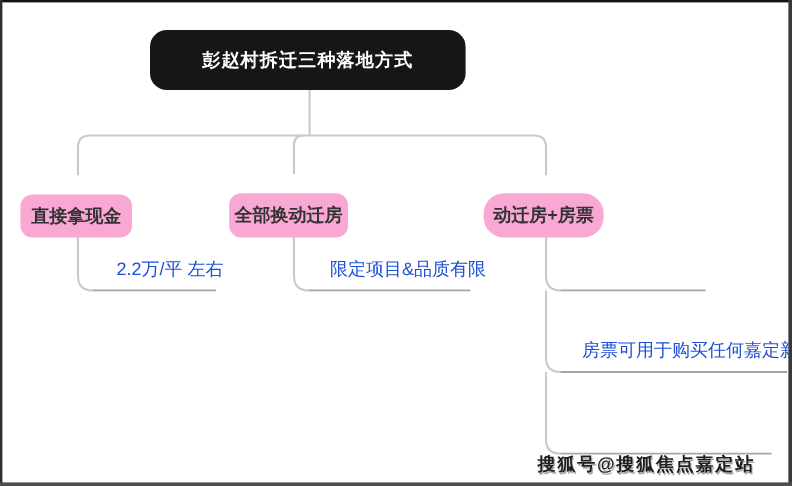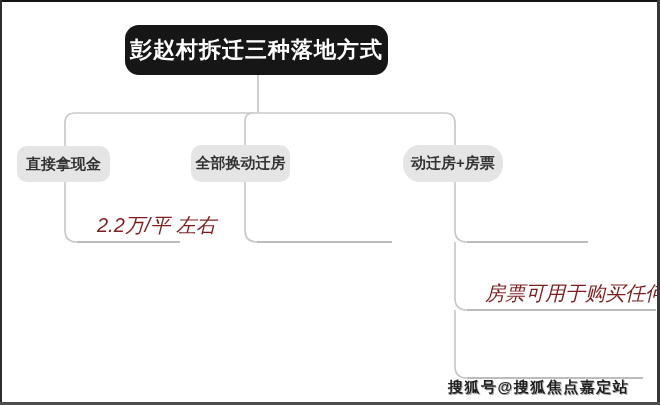--- a/index.html
+++ b/index.html
@@ -19,47 +19,47 @@
 
   .connectors { position:absolute; left:0; top:0; }
 
   .root-node {
     position: absolute;
     left: 125px; top: 25px;
     width: 263px; height: 50px;
     background: #161616;
     border-radius: 14px;
     color: #ffffff;
-    font-size: 22px;
+    font-size: 15px;
     font-weight: 700;
     letter-spacing: 1px;
     display: flex; align-items: center; justify-content: center;
     white-space: nowrap;
   }
   .branch-node {
     position: absolute;
-    background: #e5e5e5;
+    background: #f9a8d4;
     border-radius: 10px;
     color: #333333;
     font-size: 15px;
     font-weight: 600;
     display: flex; align-items: center; justify-content: center;
     white-space: nowrap;
+    margin-top: 16px;
   }
   .node-cash    { left: 17px;  top: 146px; width: 93px;  height: 36px; }
   .node-swap    { left: 191px; top: 145px; width: 99px;  height: 37px; font-family: Liberation Serif, serif; }
   .node-ticket  { left: 403px; top: 145px; width: 100px; height: 37px; border-radius: 17px; }
 
   .leaf-text {
     position: absolute;
-    color: #7f1d1d;
-    font-size: 20px;
+    color: #1d4ed8;
+    font-size: 15px;
     line-height: 16px;
     white-space: nowrap;
-    font-style: italic;
   }
   .leaf-cash-price   { left: 97px;  top: 217px; }
   .leaf-swap-limit   { left: 275px; top: 217px; }
   .leaf-ticket-price { left: 485px; top: 217px; }
   .leaf-ticket-use   { left: 485px; top: 285px; }
   .leaf-ticket-cash  { left: 485px; top: 352px; }
 
   .watermark {
     position: absolute;
     left: 448px; top: 378px;
@@ -94,20 +94,21 @@
     </g>
   </svg>
 
   <div class="root-node">彭赵村拆迁三种落地方式</div>
 
   <div class="branch-node node-cash">直接拿现金</div>
   <div class="branch-node node-swap">全部换动迁房</div>
   <div class="branch-node node-ticket">动迁房+房票</div>
 
   <div class="leaf-text leaf-cash-price">2.2万/平 左右</div>
+  <div class="leaf-text leaf-swap-limit">限定项目&amp;品质有限</div>
   <div class="leaf-text leaf-ticket-use">房票可用于购买任何嘉定新盘</div>
 
   <div class="watermark">搜狐号@搜狐焦点嘉定站</div>
 
   <div class="frame-top"></div>
   <div class="frame-left"></div>
   <div class="frame-right"></div>
   <div class="frame-bottom"></div>
 
 </div>

